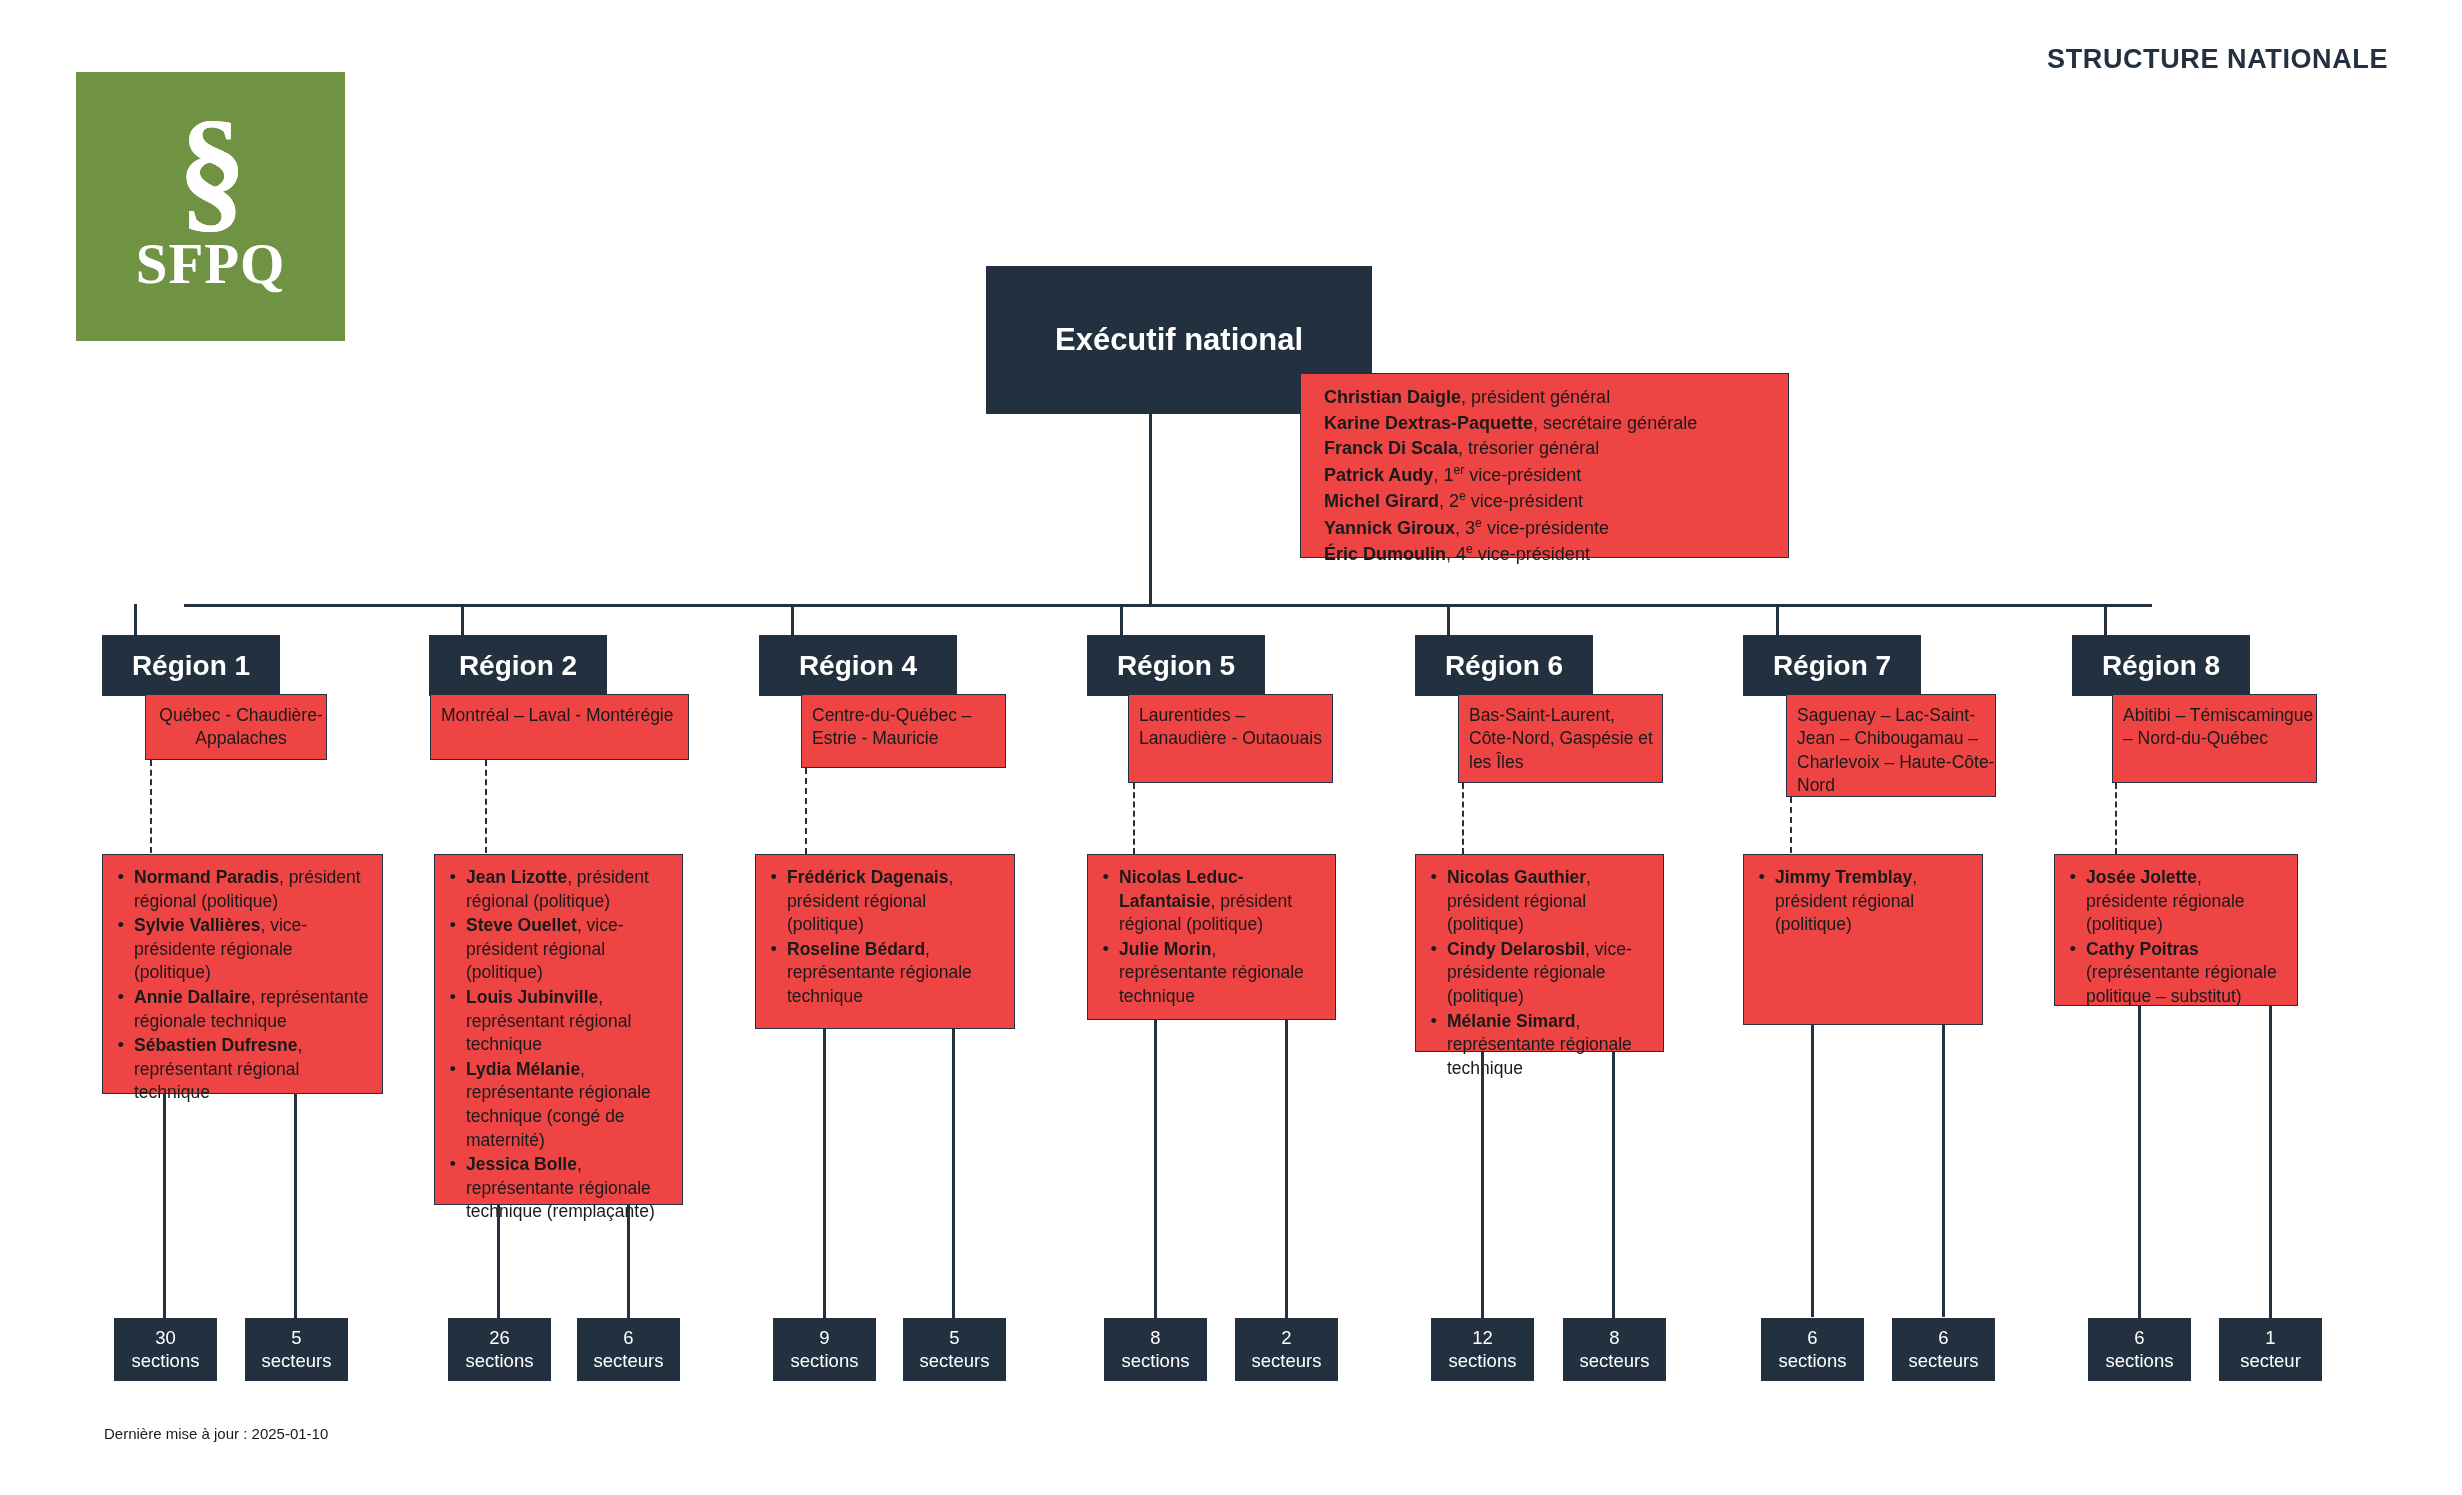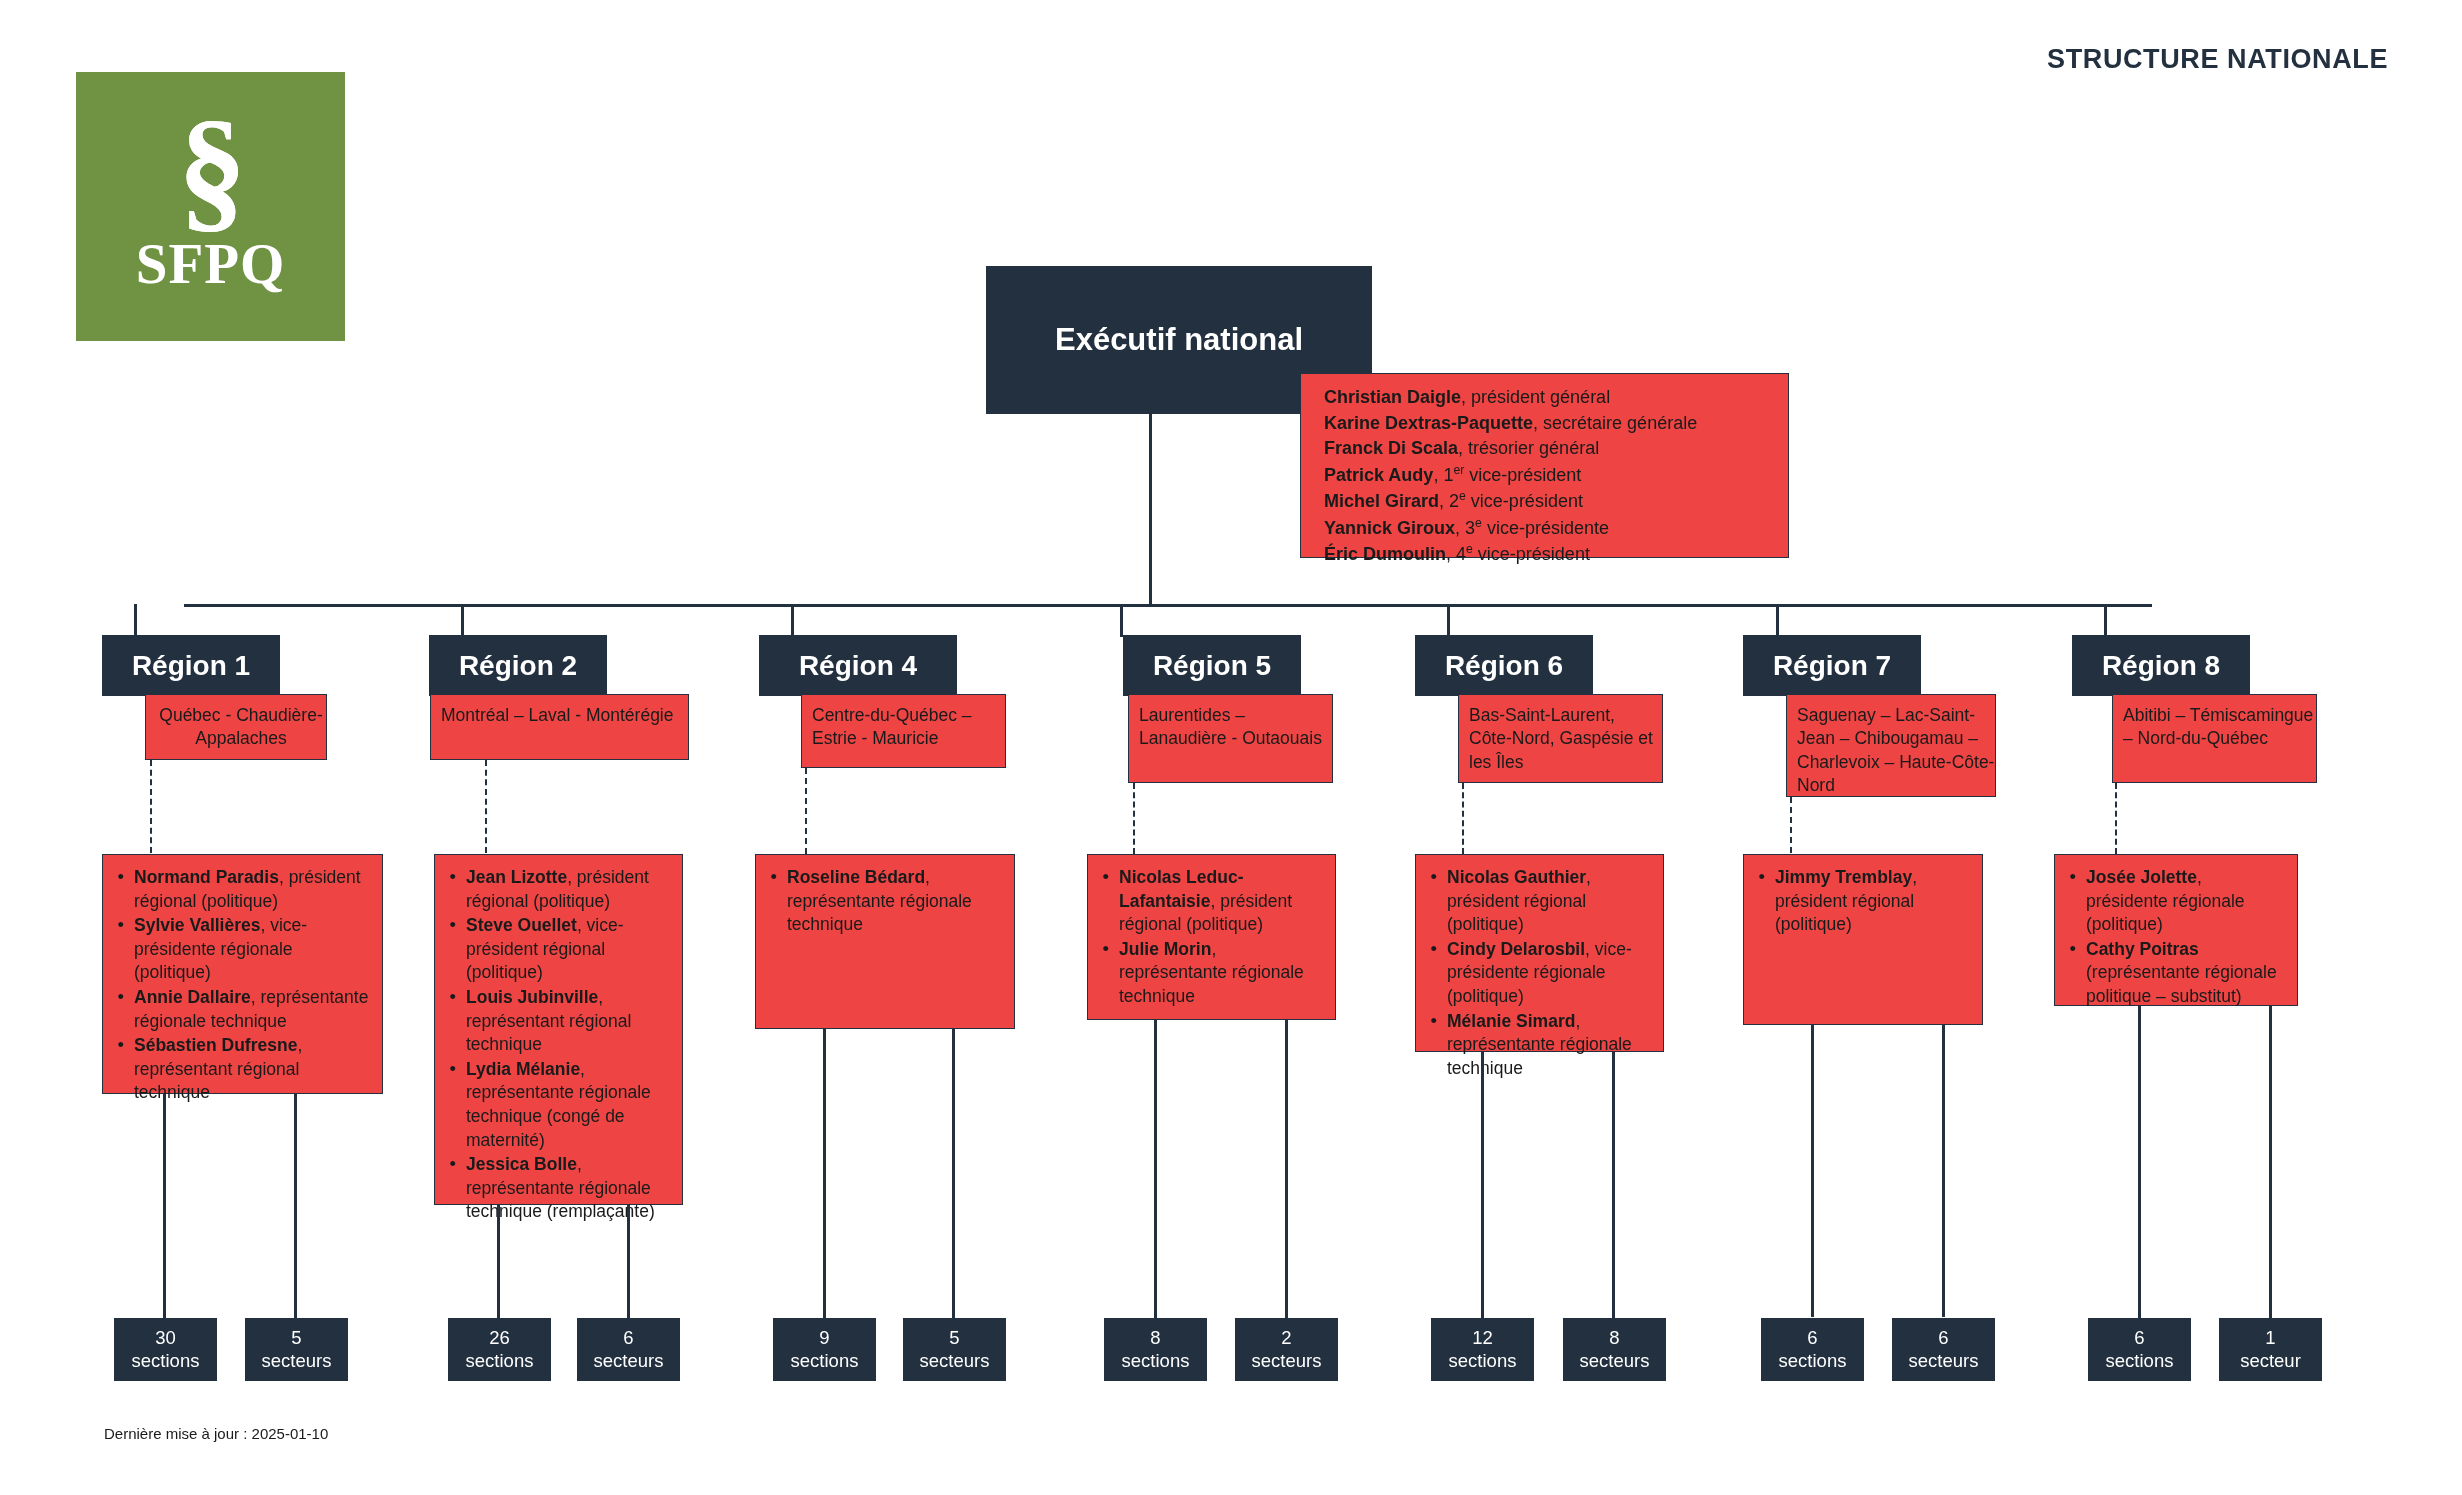--- a/index.html
+++ b/index.html
@@ -228,35 +228,36 @@
       <span>secteurs</span>
     </div>
     <div class="line-v" style="left:791px; top:604px; height:33px;"></div>
     <div class="navy region-head" style="left:759px; width:198px;">
       <span>Région 4</span>
     </div>
     <div class="white-box region-desc" style="left:801px; top:694px; width:205px; height:74px;"><span>Centre-du-Québec – Estrie - Mauricie</span></div>
     <div class="dash-v" style="left:805px; top:768px; height:86px;"></div>
     <div class="white-box region-people" style="left:755px; top:854px; width:260px; height:175px;">
       <ul>
+        <li><b>Frédérick Dagenais</b><span>, président régional (politique)</span></li>
         <li><b>Roseline Bédard</b><span>, représentante régionale technique</span></li>
       </ul>
     </div>
     <div class="line-v" style="left:823px; top:1029px; height:289px;"></div>
     <div class="navy count-box" style="left:773px;">
       <span class="num">9</span>
       <span>sections</span>
     </div>
     <div class="line-v" style="left:952px; top:1029px; height:289px;"></div>
     <div class="navy count-box" style="left:903px;">
       <span class="num">5</span>
       <span>secteurs</span>
     </div>
     <div class="line-v" style="left:1120px; top:604px; height:33px;"></div>
-    <div class="navy region-head" style="left:1087px; width:178px;margin-left:36px;">
+    <div class="navy region-head" style="left:1087px; width:178px;">
       <span>Région 5</span>
     </div>
     <div class="white-box region-desc" style="left:1128px; top:694px; width:205px; height:89px;"><span>Laurentides – Lanaudière - Outaouais</span></div>
     <div class="dash-v" style="left:1133px; top:783px; height:71px;"></div>
     <div class="white-box region-people" style="left:1087px; top:854px; width:249px; height:166px;">
       <ul>
         <li><b>Nicolas Leduc-Lafantaisie</b><span>, président régional (politique)</span></li>
         <li><b>Julie Morin</b><span>, représentante régionale technique</span></li>
       </ul>
     </div>

